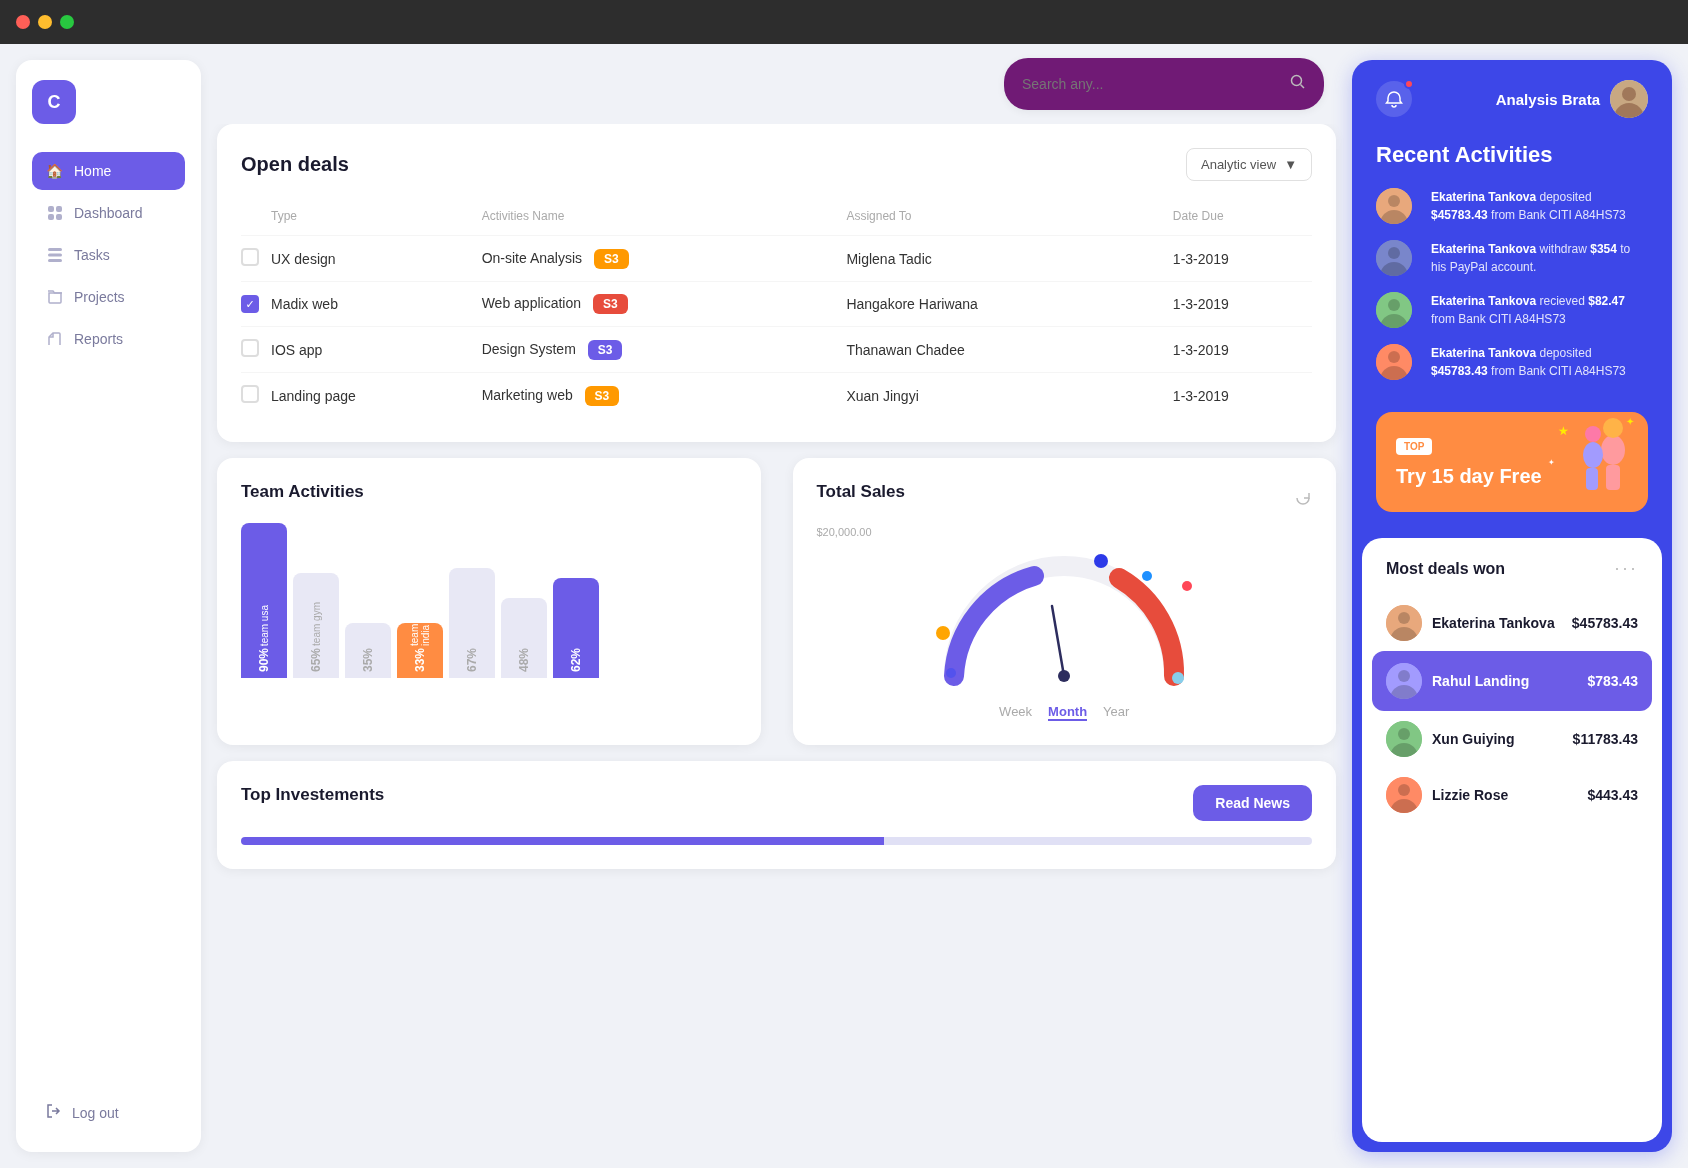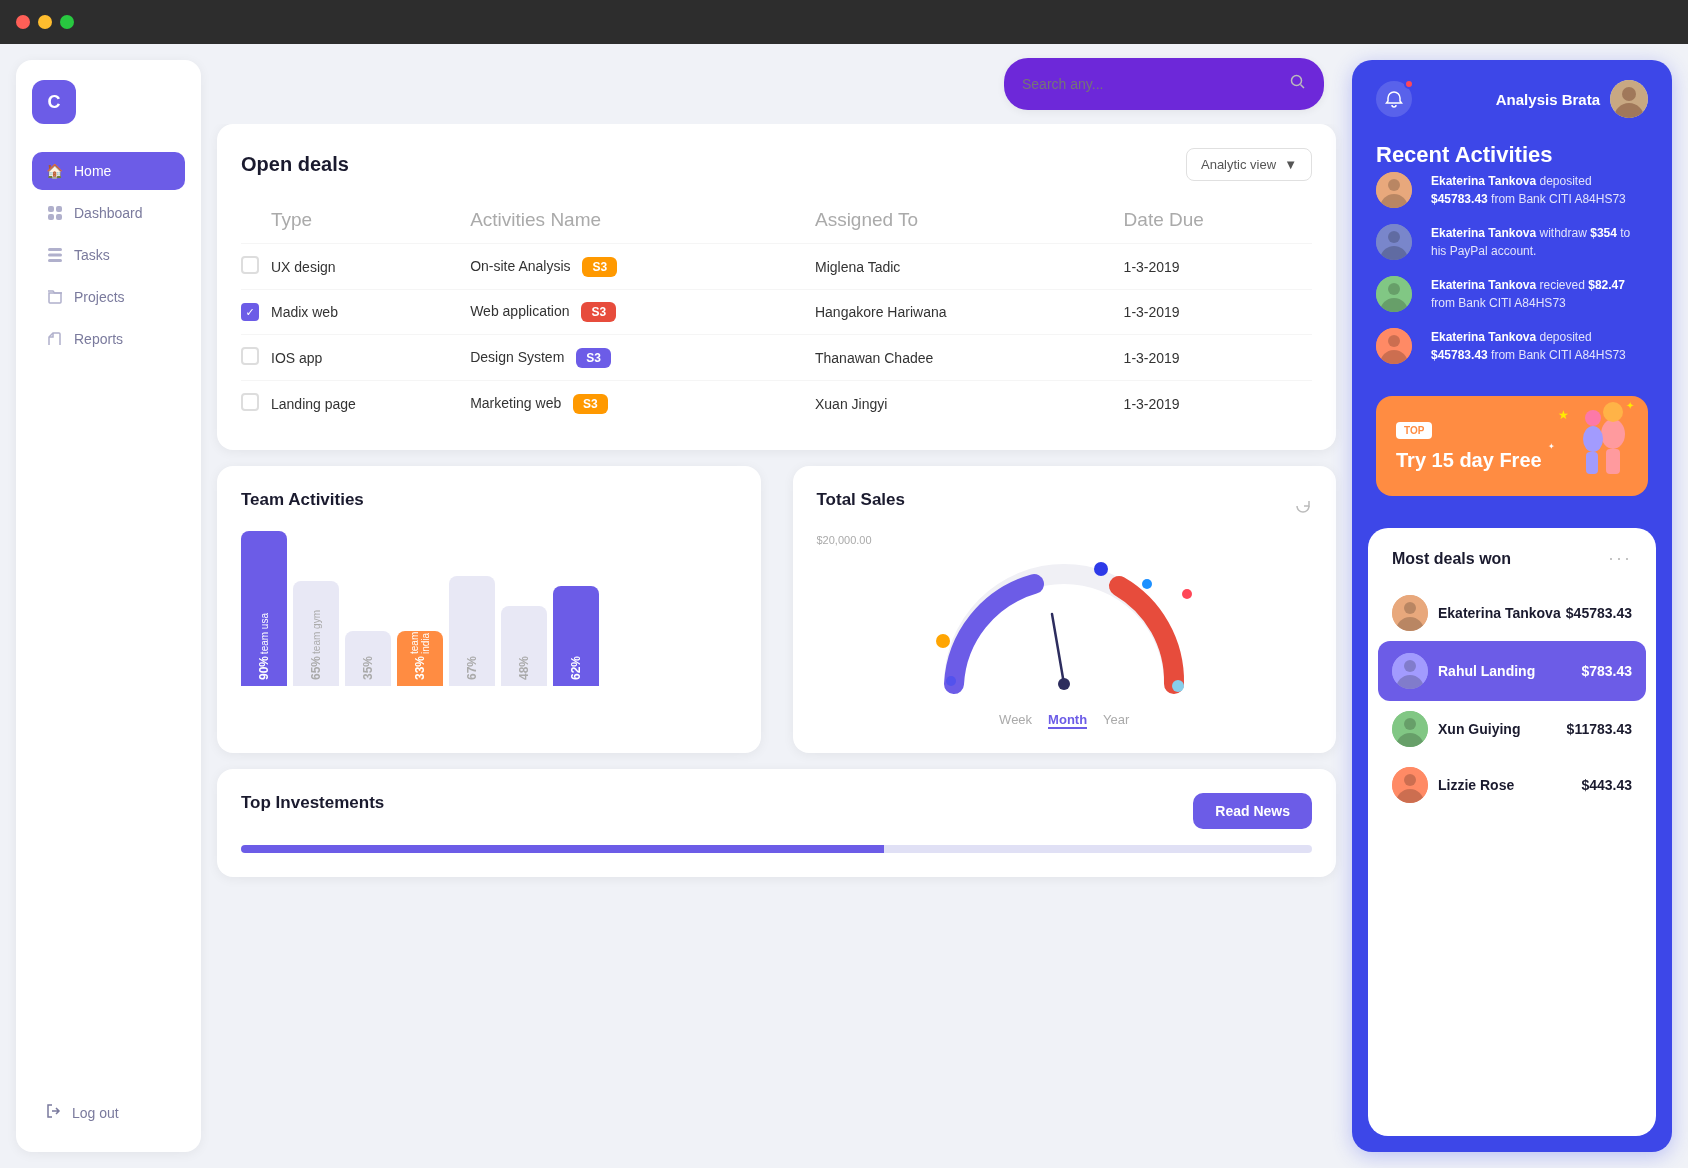--- a/index.html
+++ b/index.html
@@ -108,21 +108,21 @@
     .topbar {
       display: flex;
       align-items: center;
       justify-content: space-between;
       padding: 16px 20px;
       height: 80px;
     }
     .search-bar {
       display: flex;
       align-items: center;
-      background: #6d28d9;
+      background: #701a75;
       border-radius: 24px;
       padding: 16px 18px;
       gap: 10px;
       width: 320px;
       box-shadow: 0 2px 8px rgba(0,0,0,0.06);
     }
     .search-bar input {
       border: none;
       outline: none;
       background: transparent;
@@ -172,21 +172,21 @@
       cursor: pointer;
       background: #fff;
     }
 
     .task-table {
       width: 100%;
       border-collapse: collapse;
     }
     .task-table th {
       text-align: left;
-      font-size: 19px;
+      font-size: 12px;
       color: #aaa;
       font-weight: 500;
       padding: 8px 0 12px 0;
     }
     .task-table td {
       padding: 12px 0;
       font-size: 14px;
       color: #333;
       border-top: 1px solid #f5f5f5;
       vertical-align: middle;
@@ -342,21 +342,21 @@
     .user-name {
       font-size: 15px;
       font-weight: 600;
       color: #fff;
     }
 
     .recent-activities-title {
       font-size: 22px;
       font-weight: 700;
       color: #fff;
-      margin-bottom: 4px;
+      margin-bottom: 20px;
     }
 
     .activity-item {
       display: flex;
       gap: 19px;
       margin-bottom: 16px;
     }
     .activity-avatar {
       width: 36px; height: 36px;
       border-radius: 50%;
@@ -413,21 +413,21 @@
       right: 10px;
       bottom: 0;
       font-size: 52px;
     }
 
     
     .right-panel-bottom {
       background: #fff;
       border-radius: 20px;
       flex: 1;
-      margin: 16px;
+      margin: 10px;
       padding: 20px 24px;
       overflow-y: auto;
     }
     .most-deals-header {
       display: flex;
       align-items: center;
       justify-content: space-between;
       margin-bottom: 16px;
     }
     .most-deals-title {

